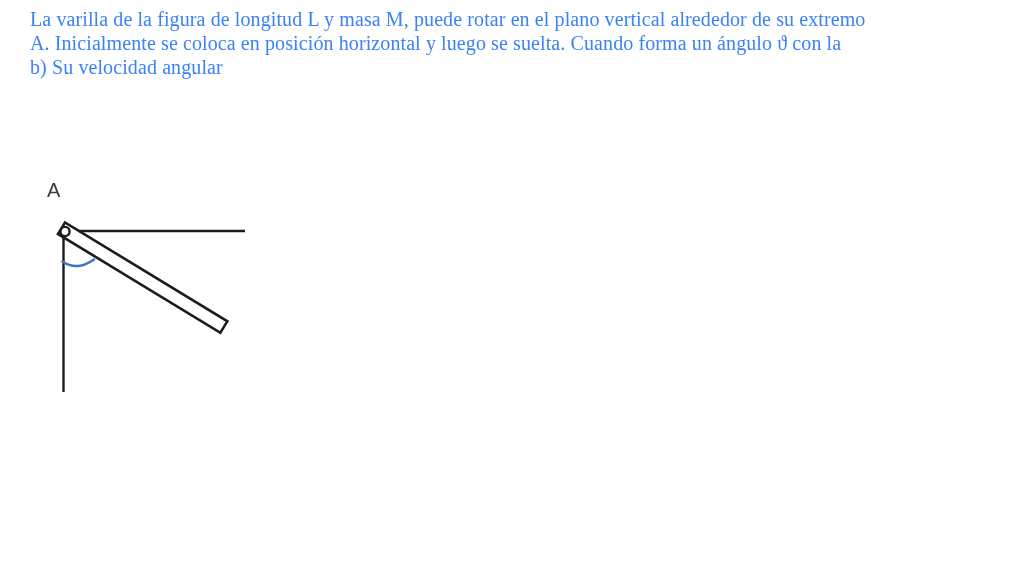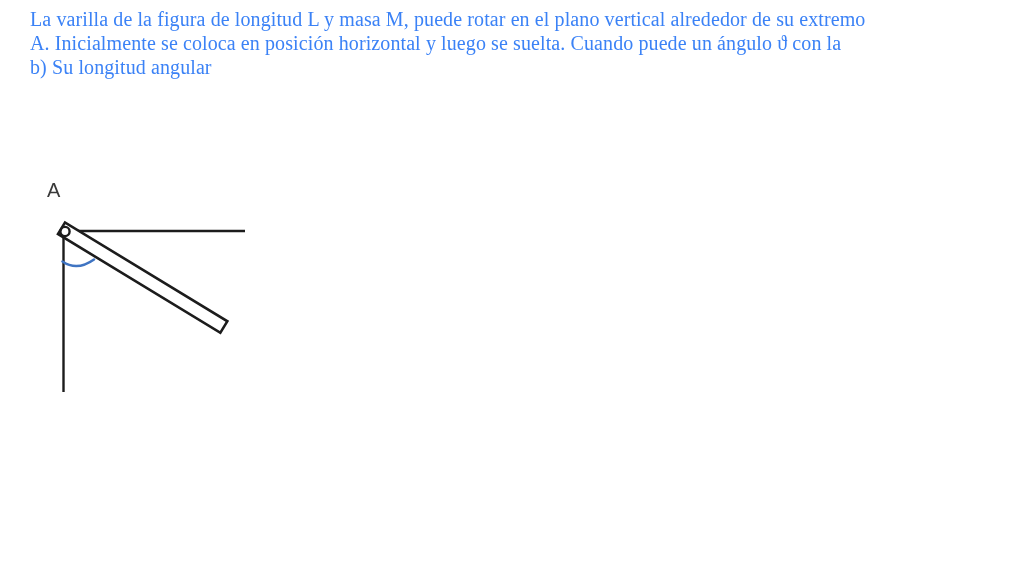--- a/index.html
+++ b/index.html
@@ -50,22 +50,22 @@
     top: 0;
   }
 </style>
 </head>
 <body>
 
 <div class="page">
 
   <div class="problem-text">
     <div class="line">La varilla de la figura de longitud L y masa M, puede rotar en el plano vertical alrededor de su extremo</div>
-    <div class="line">A. Inicialmente se coloca en posición horizontal y luego se suelta. Cuando puede un ángulo ϑ con la</div>
-    <div class="line">b) Su longitud angular</div>
+    <div class="line">A. Inicialmente se coloca en posición horizontal y luego se suelta. Cuando forma un ángulo ϑ con la</div>
+    <div class="line">b) Su velocidad angular</div>
   </div>
 
   <div class="diagram">
 
     <span class="pivot-label" style="color: rgb(58, 58, 58);">A</span>
 
     <svg class="diagram-svg" width="1024" height="576" viewBox="0 0 1024 576">
 
       <line x1="64" y1="231" x2="245" y2="231" stroke="#1c1c1c" stroke-width="2.4"></line>
 

